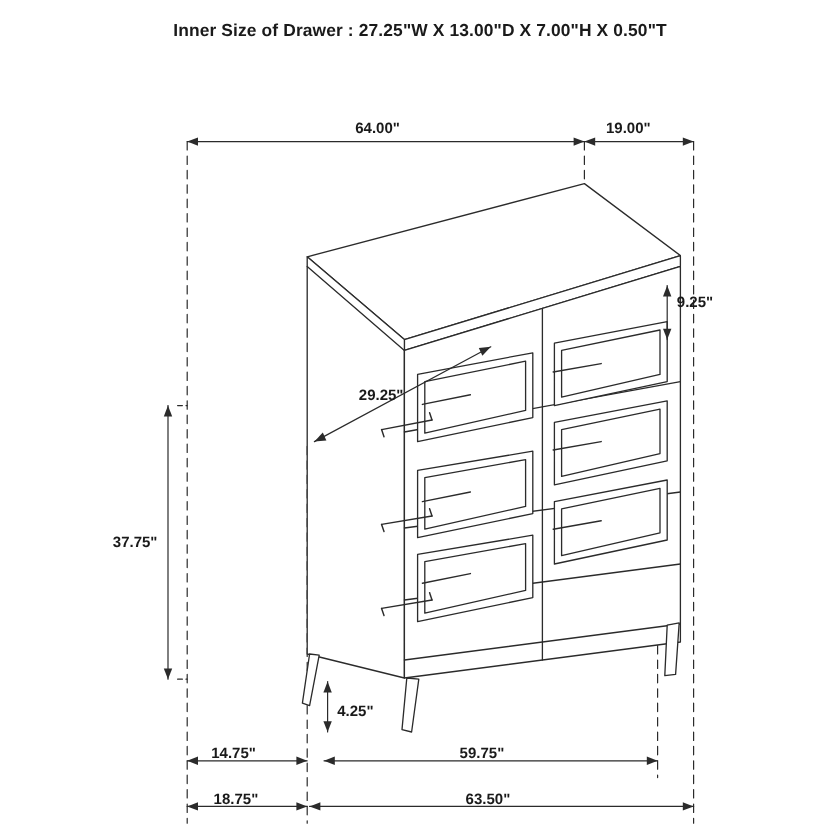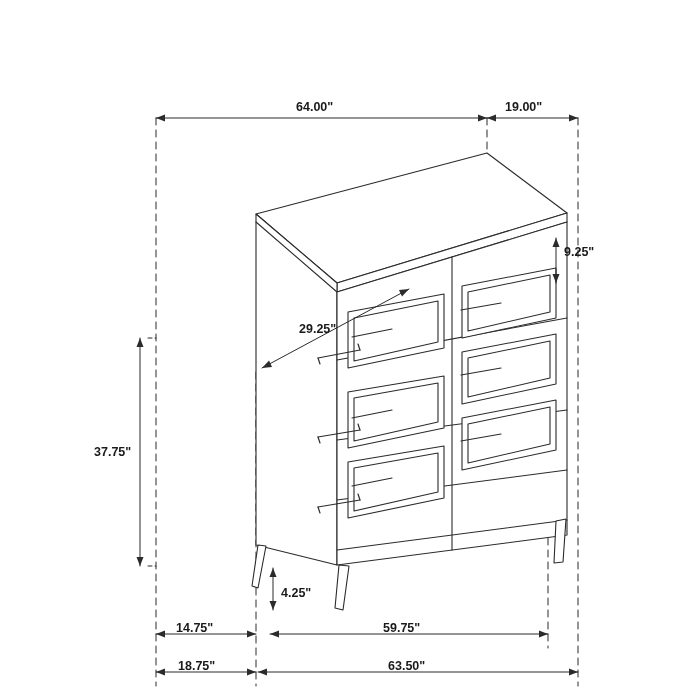--- a/index.html
+++ b/index.html
@@ -44,20 +44,21 @@
     font-weight: bold;
     color: #1a1a1a;
     white-space: nowrap;
   }
 </style>
 </head>
 <body>
 
 <div id="stage">
 
+  <div class="title">Inner Size of Drawer : 27.25"W X 13.00"D X 7.00"H X 0.50"T</div>
 
   <svg class="diagram" viewBox="0 0 700 700">
     <g stroke="#2b2b2b" fill="none" stroke-width="1.1" stroke-linejoin="round" stroke-linecap="round">
 
       <g stroke-dasharray="7,5" stroke-width="1">
 
         <line x1="156" y1="118" x2="156" y2="686"></line>
 
         <line x1="256" y1="372" x2="256" y2="686"></line>
 

